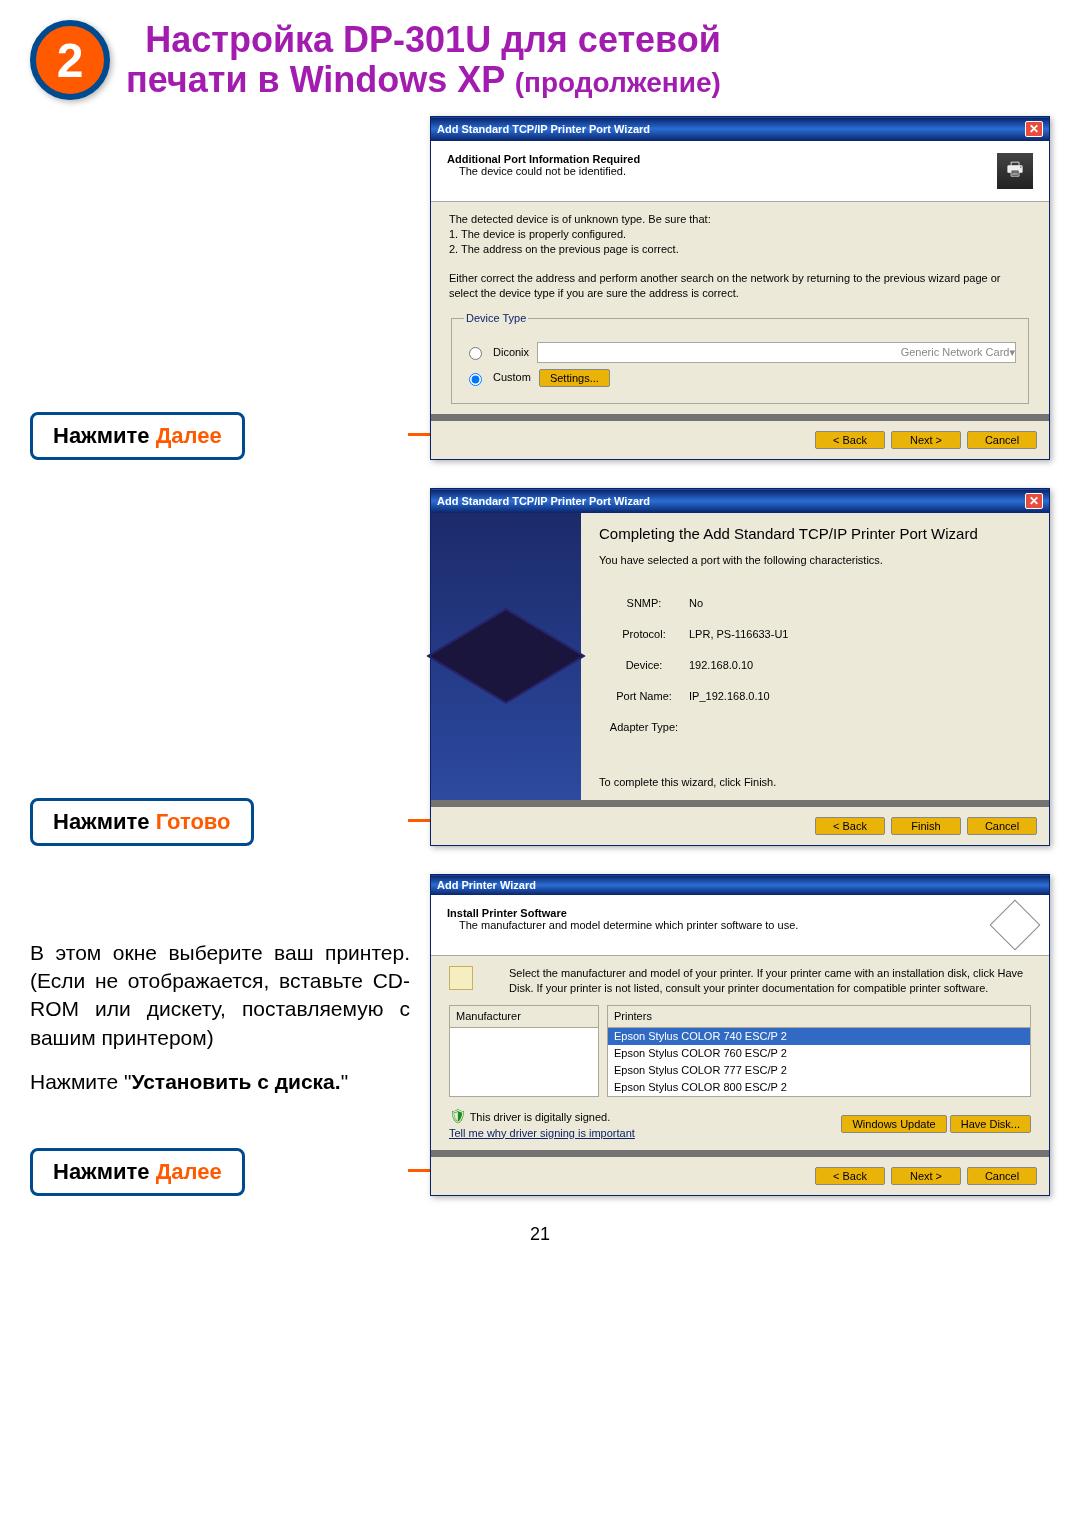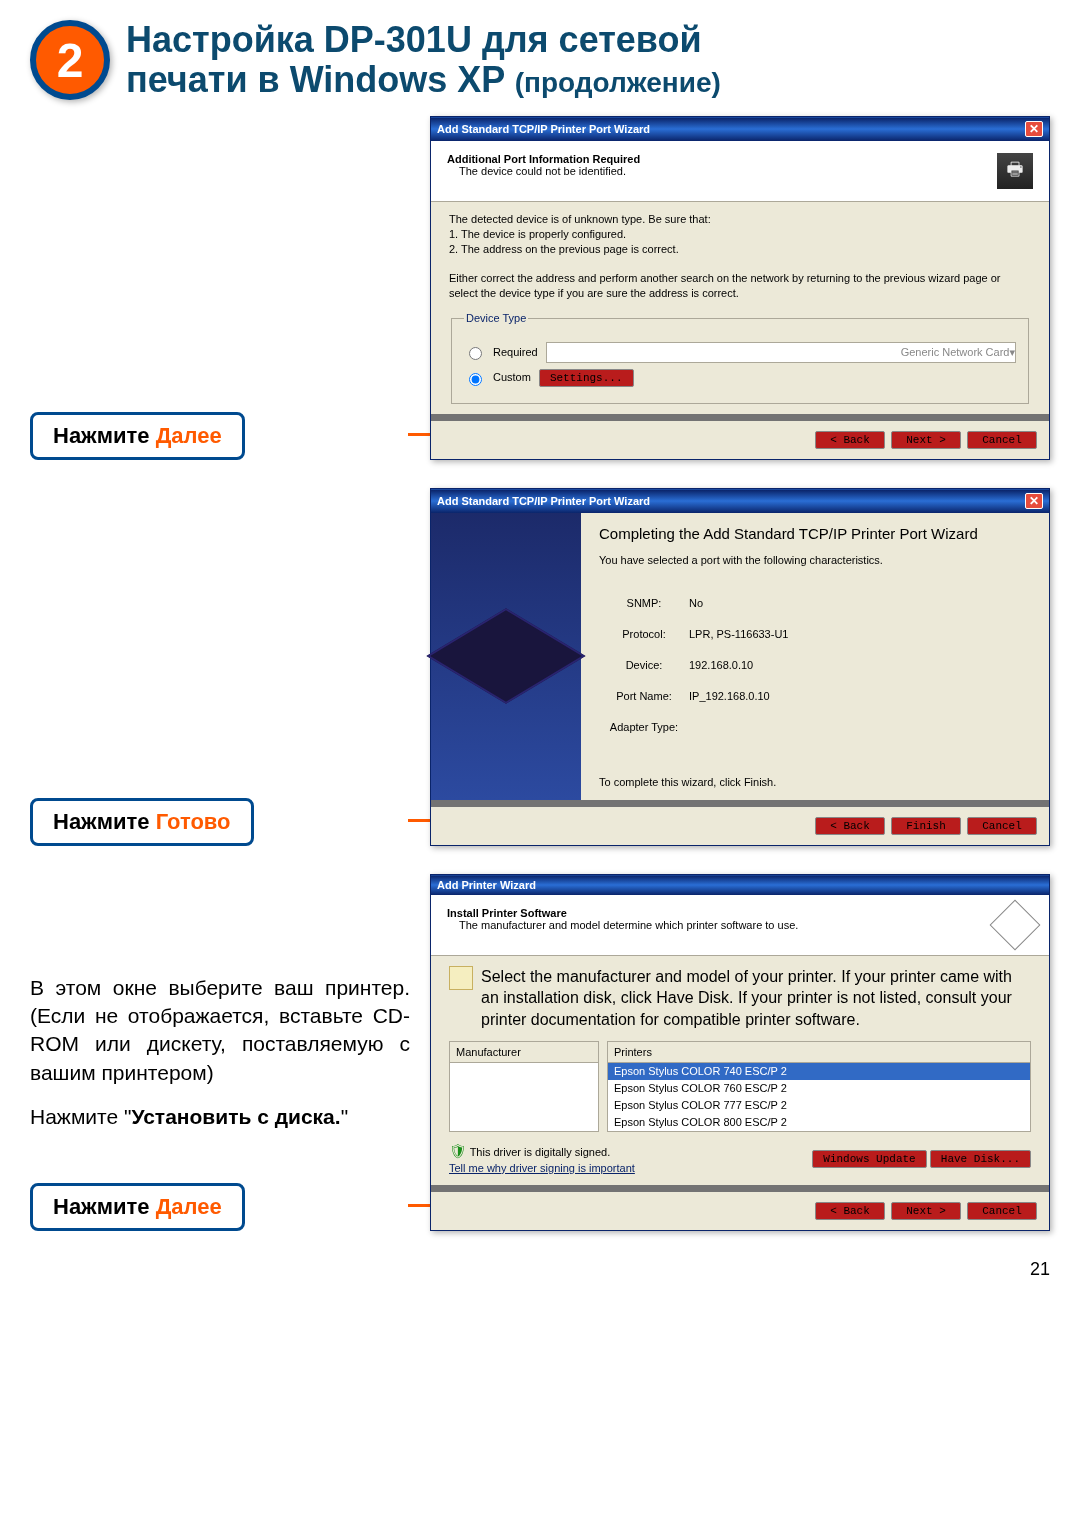--- a/index.html
+++ b/index.html
@@ -14,21 +14,21 @@
   .circle-num {
     width: 80px; height: 80px;
     border-radius: 50%;
     background: #ff5a00;
     border: 6px solid #004a8f;
     color: #fff;
     font-size: 48px; font-weight: bold;
     display: flex; align-items: center; justify-content: center;
     box-shadow: 2px 2px 6px rgba(0,0,0,.3);
   }
-  .title { font-size: 36px; font-weight: bold; color: #0c4a6e; line-height: 1.1; }
+  .title { font-size: 36px; font-weight: bold; color: #a21caf; line-height: 1.1; text-align: right; }
   .title .cont { font-size: 28px; }
 
   .row { display: flex; align-items: flex-end; margin-bottom: 28px; }
   .left-col { width: 380px; flex-shrink: 0; }
   .right-col { width: 620px; flex-shrink: 0; }
 
   .connector {
     flex: 1;
     border-bottom: 3px solid #ff5a00;
     height: 0;
@@ -100,25 +100,25 @@
     margin-top: 10px;
   }
   legend { color: #0a246a; font-size: 11px; }
   .radio-row { display: flex; align-items: center; gap: 8px; margin: 6px 0; }
   .dropdown {
     flex: 1; border: 1px solid #aca899; background: #fff;
     padding: 2px 0; color: #888; font-size: 11px;
     display: flex; justify-content: flex-end;
   }
   .win-btn {
-    background: #b91c1c;
+    background: #eab308;
     border: 1px solid #888;
     padding: 2px 10px;
     font-size: 11px;
-    font-family: Liberation Mono, monospace;
+    font-family: Liberation Sans, sans-serif;
     border-radius: 2px;
   }
   .dlg-footer {
     border-top: 7px solid #737373;
     padding: 10px 12px;
     display: flex; justify-content: flex-end; gap: 6px;
   }
   .dlg-footer .win-btn { min-width: 70px; }
 
   
@@ -162,23 +162,23 @@
     margin-top: 10px; font-size: 11px;
   }
   .sig-row a { color: #0a246a; text-decoration: underline; }
   .disk-icon {
     width: 24px; height: 24px;
     background: #f5eec0;
     border: 1px solid #c8b060;
     display: inline-block; vertical-align: middle; margin-right: 8px;
     flex-shrink: 0;
   }
-  .instr { display: flex; font-size: 16px; }
-
-  .pagenum { text-align: right; font-size: 18px; margin-top: 16px; }
+  .instr { display: flex; font-size: 11px; gap: 28px; }
+
+  .pagenum { text-align: center; font-size: 18px; margin-top: 16px; }
 </style>
 </head>
 <body>
 
 <div class="header">
   <div class="circle-num">2</div>
   <div class="title">
     <span>Настройка DP-301U для сетевой</span><br>
     <span>печати в Windows XP</span>
     <span class="cont">(продолжение)</span>
@@ -208,21 +208,21 @@
       <div class="dlg-body">
         <div>The detected device is of unknown type. Be sure that:</div>
         <div>1. The device is properly configured.</div>
         <div>2. The address on the previous page is correct.</div>
         <br>
         <div>Either correct the address and perform another search on the network by returning to the previous wizard page or select the device type if you are sure the address is correct.</div>
         <fieldset>
           <legend>Device Type</legend>
           <div class="radio-row">
             <input type="radio" style="">
-            <span>Required</span>
+            <span>Diconix</span>
             <div class="dropdown">
               <span>Generic Network Card</span>
               <span>▾</span>
             </div>
           </div>
           <div class="radio-row">
             <input type="radio" checked="" style="">
             <span>Custom</span>
             <button class="win-btn">Settings...</button>
           </div>

